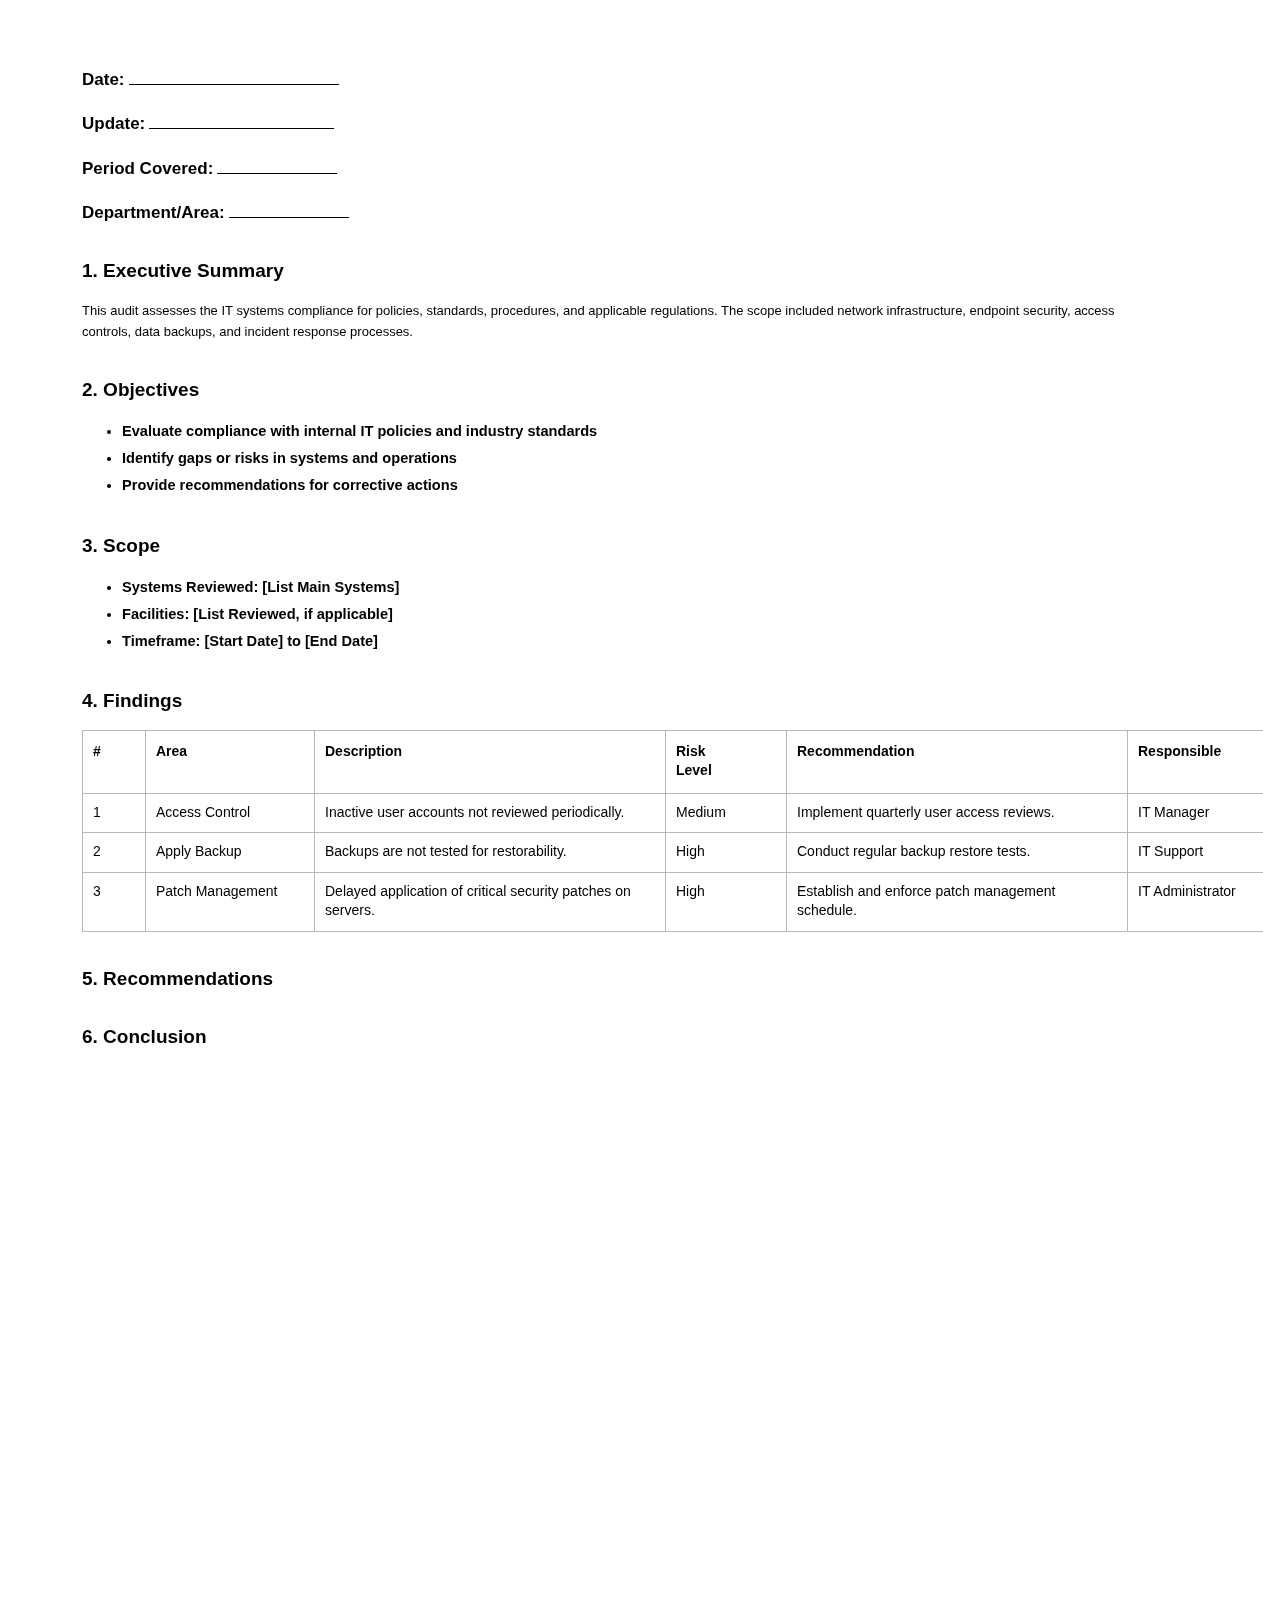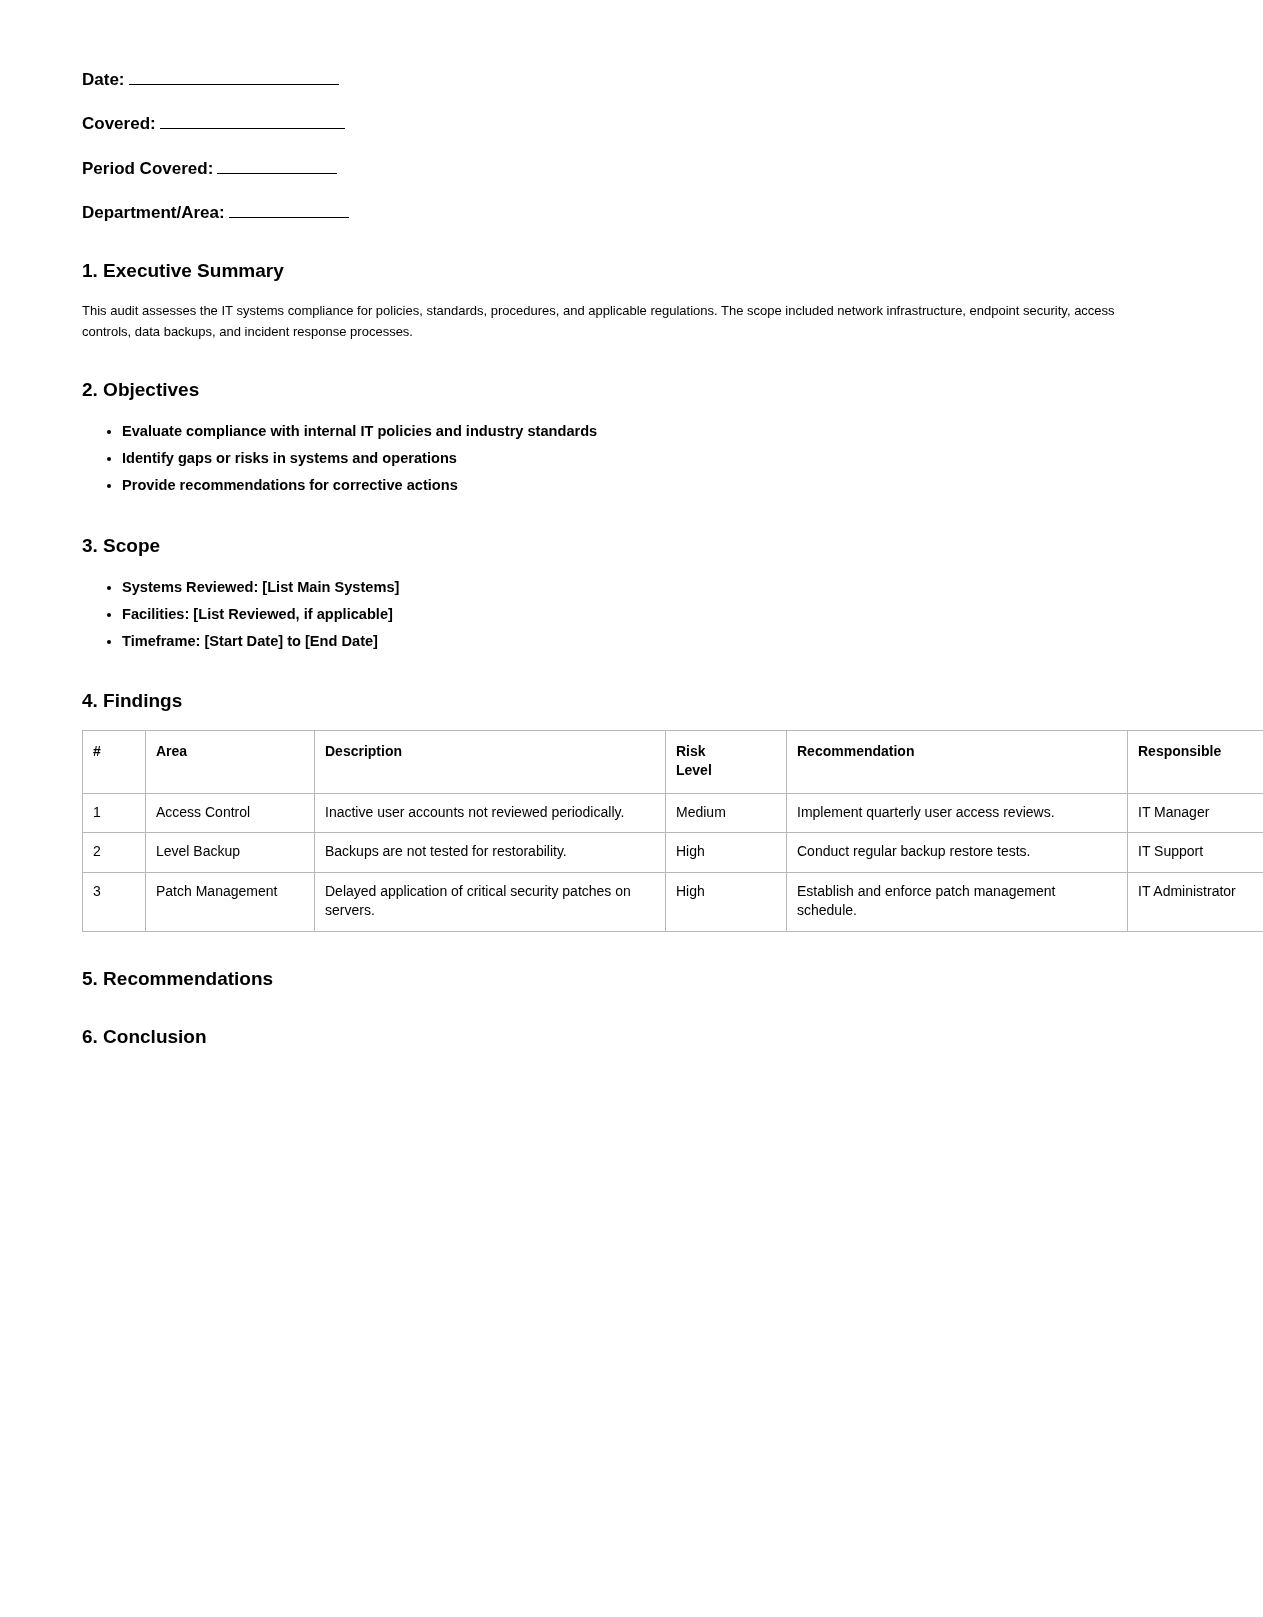--- a/index.html
+++ b/index.html
@@ -97,21 +97,21 @@
 <body>
 
 <div class="page">
 
 
   <div class="meta-block">
     <div class="meta-line">
       <span>Date:</span><span class="blank" style="width:210px"></span>
     </div>
     <div class="meta-line">
-      <span>Covered:</span><span class="blank" style="width:185px"></span>
+      <span>Update:</span><span class="blank" style="width:185px"></span>
     </div>
     <div class="meta-line">
       <span>Period Covered:</span><span class="blank" style="width:120px"></span>
     </div>
     <div class="meta-line">
       <span>Department/Area:</span><span class="blank" style="width:120px"></span>
     </div>
   </div>
 
   <h2 class="section">1. Executive Summary</h2>
@@ -148,21 +148,21 @@
       <tr>
         <td class="c-num">1</td>
         <td class="c-area">Access Control</td>
         <td class="c-desc">Inactive user accounts not reviewed periodically.</td>
         <td class="c-risk">Medium</td>
         <td class="c-rec">Implement quarterly user access reviews.</td>
         <td class="c-resp">IT Manager</td>
       </tr>
       <tr>
         <td class="c-num">2</td>
-        <td class="c-area">Level Backup</td>
+        <td class="c-area">Apply Backup</td>
         <td class="c-desc">Backups are not tested for restorability.</td>
         <td class="c-risk">High</td>
         <td class="c-rec">Conduct regular backup restore tests.</td>
         <td class="c-resp">IT Support</td>
       </tr>
       <tr>
         <td class="c-num">3</td>
         <td class="c-area">Patch Management</td>
         <td class="c-desc">Delayed application of critical security patches on servers.</td>
         <td class="c-risk">High</td>

